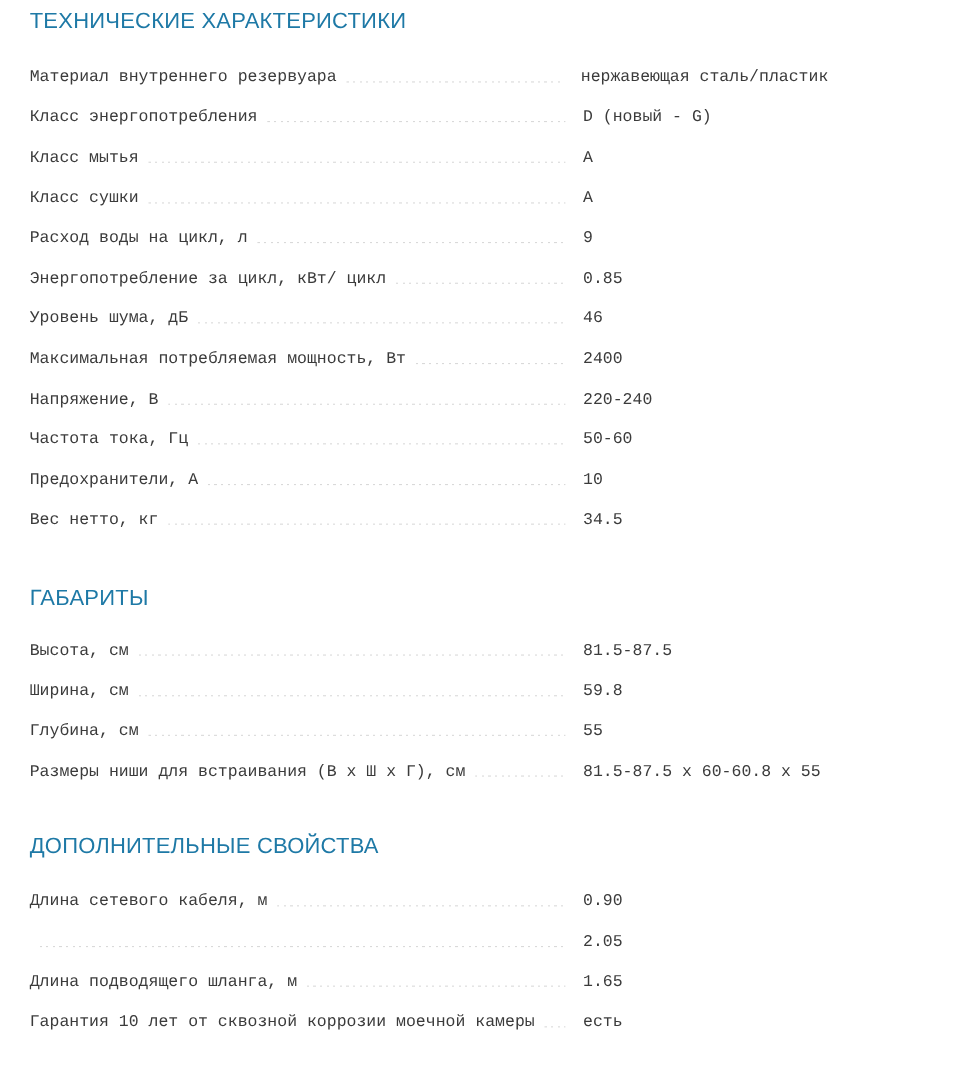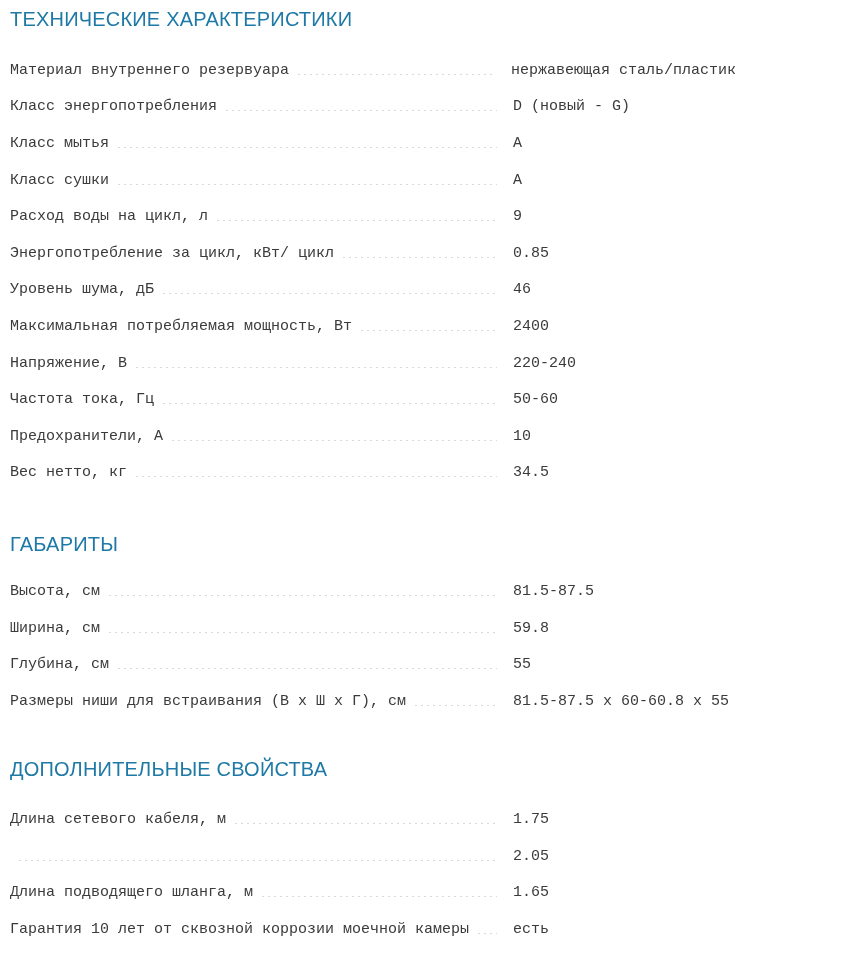--- a/index.html
+++ b/index.html
@@ -15,20 +15,21 @@
     width: 868px;
     height: 968px;
     background: var(--bg);
     font-family: "Liberation Sans", sans-serif;
     color: var(--text);
     overflow: hidden;
   }
   .sheet {
     width: 736px;
     padding: 6px 0 0 10px;
+    margin-left: 17px;
   }
   .section-title {
     margin: 0;
     font-size: 20px;
     line-height: 26px;
     font-weight: 400;
     letter-spacing: 0.2px;
     color: var(--accent);
   }
   .spec-section .rows { margin-top: 20px; }
@@ -172,21 +173,21 @@
   </div>
 </div>
   </section>
 
   <section class="spec-section">
     <h2 class="section-title">ДОПОЛНИТЕЛЬНЫЕ СВОЙСТВА</h2>
     <div class="rows">
   <div class="row">
     <span class="row-label">Длина сетевого кабеля, м</span>
     <span class="leader"></span>
-    <span class="row-value">1.75</span>
+    <span class="row-value">0.90</span>
   </div>
 
   <div class="row">
     <span class="leader"></span>
     <span class="row-value">2.05</span>
   </div>
 
   <div class="row">
     <span class="row-label">Длина подводящего шланга, м</span>
     <span class="leader"></span>

